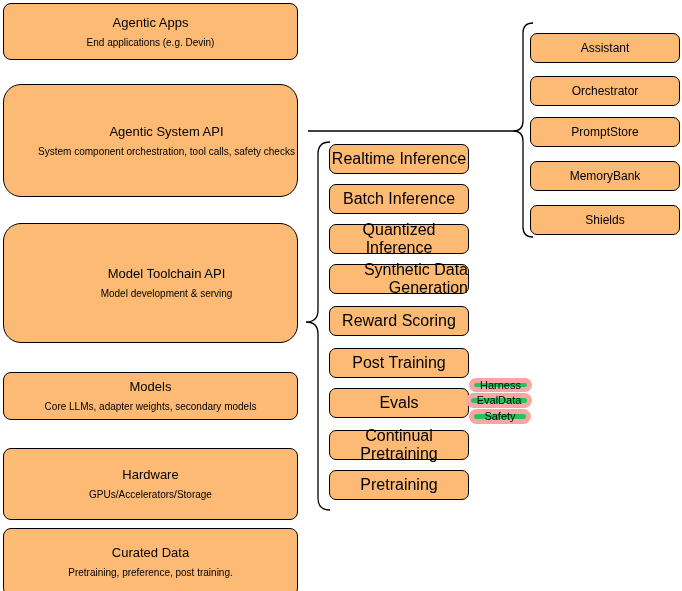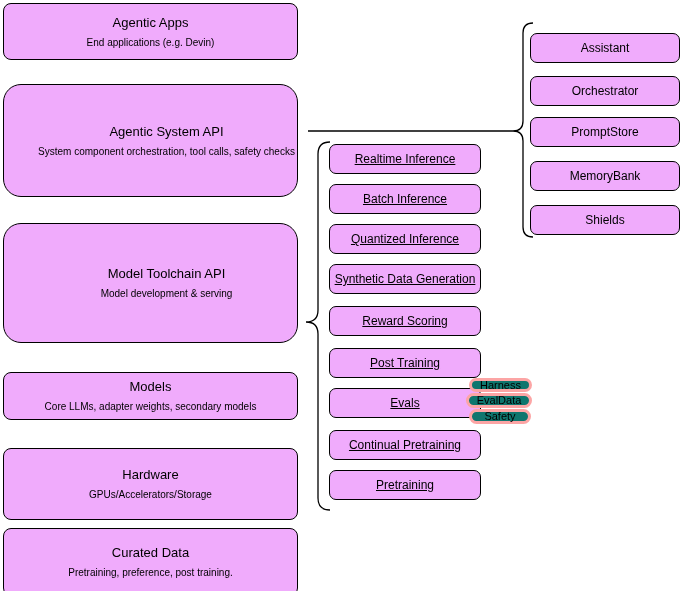--- a/index.html
+++ b/index.html
@@ -13,46 +13,46 @@
     overflow: hidden;
   }
   .connectors {
     position: absolute;
     left: 0; top: 0;
     width: 682px; height: 591px;
   }
   .node {
     position: absolute;
     box-sizing: border-box;
-    background: #f0abfc;
+    background: #fdba74;
     border: 1px solid #000000;
     display: flex;
     flex-direction: column;
     align-items: center;
     justify-content: center;
     text-align: center;
   }
   .layer-box { left: 3px; width: 295px; }
   .r8  { border-radius: 8px; }
   .r18 { border-radius: 18px; padding-left: 32px; }
   .layer-title { font-size: 13px; line-height: 16px; }
   .layer-sub   { font-size: 10px; line-height: 13px; margin-top: 5px; }
   .svc-box {
-    left: 329px; width: 152px; height: 30px;
-    border-radius: 7px; font-size: 12px; text-decoration: underline;
+    left: 329px; width: 140px; height: 30px;
+    border-radius: 7px; font-size: 16px;
   }
   .comp-box {
     left: 530px; width: 150px; height: 30px;
     border-radius: 7px; font-size: 12px;
   }
   .pill {
     position: absolute;
     box-sizing: border-box;
-    background: #0f766e;
-    border: 3px solid #fca5a5;
+    background: #22c55e;
+    border: 5px solid #fca5a5;
     border-radius: 999px;
     display: flex;
     align-items: center;
     justify-content: center;
     font-size: 11px;
     line-height: 11px;
   }
 </style>
 </head>
 <body>

